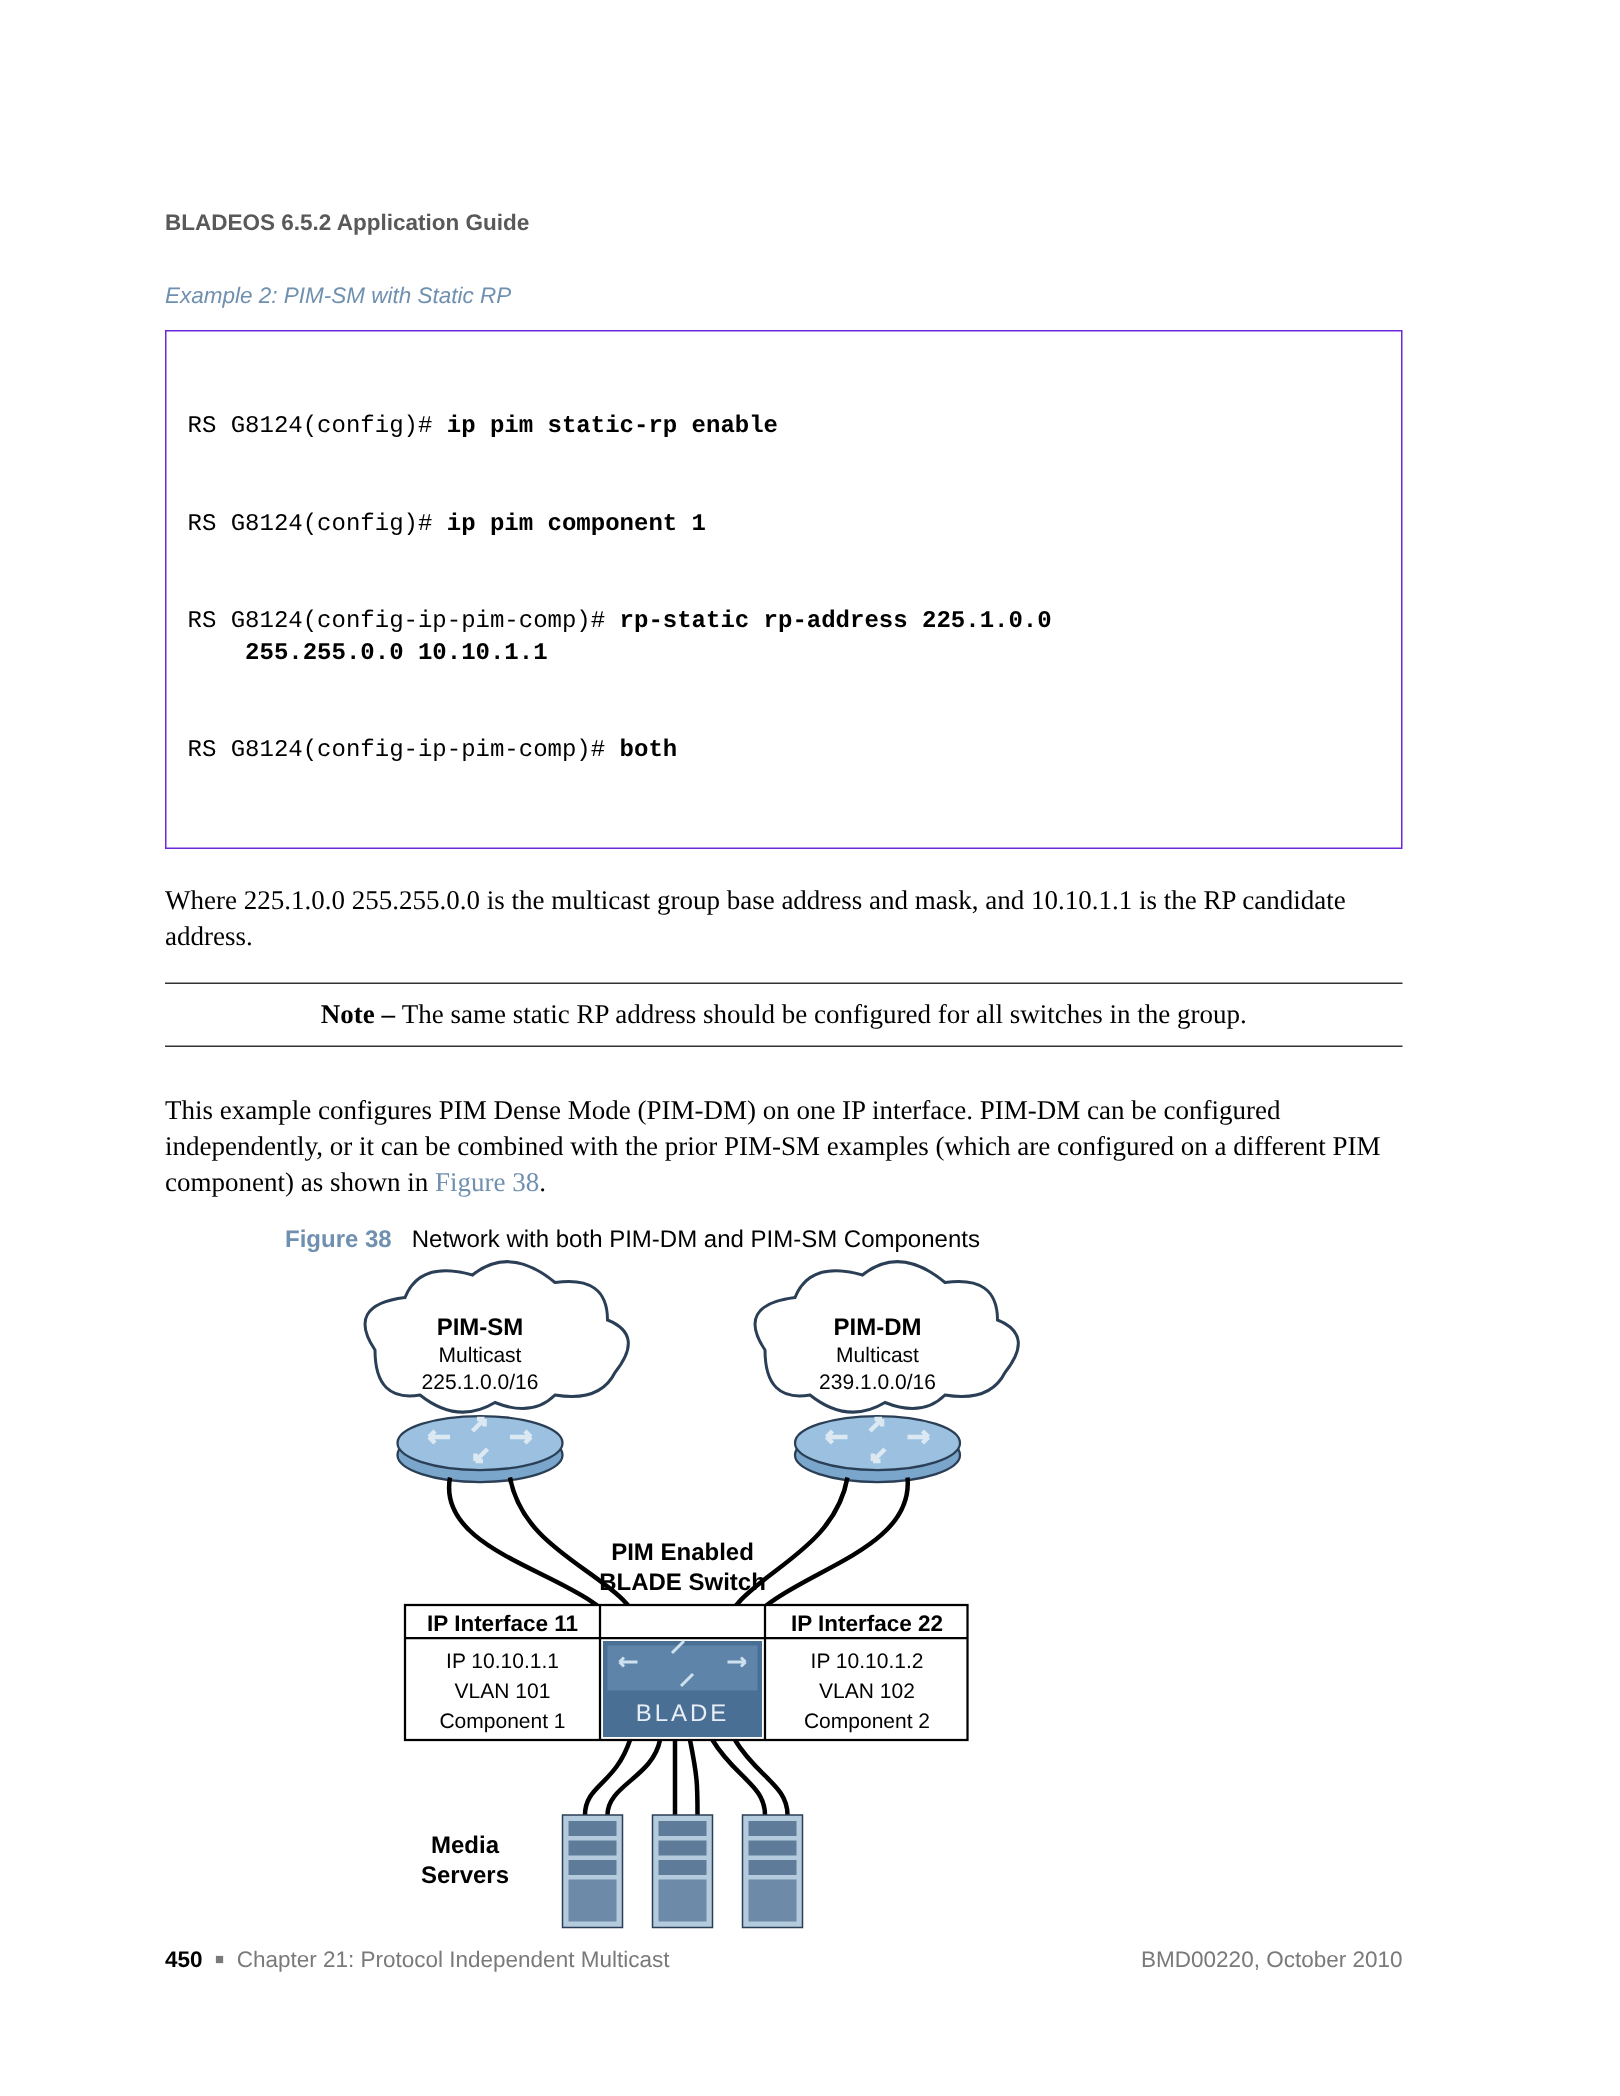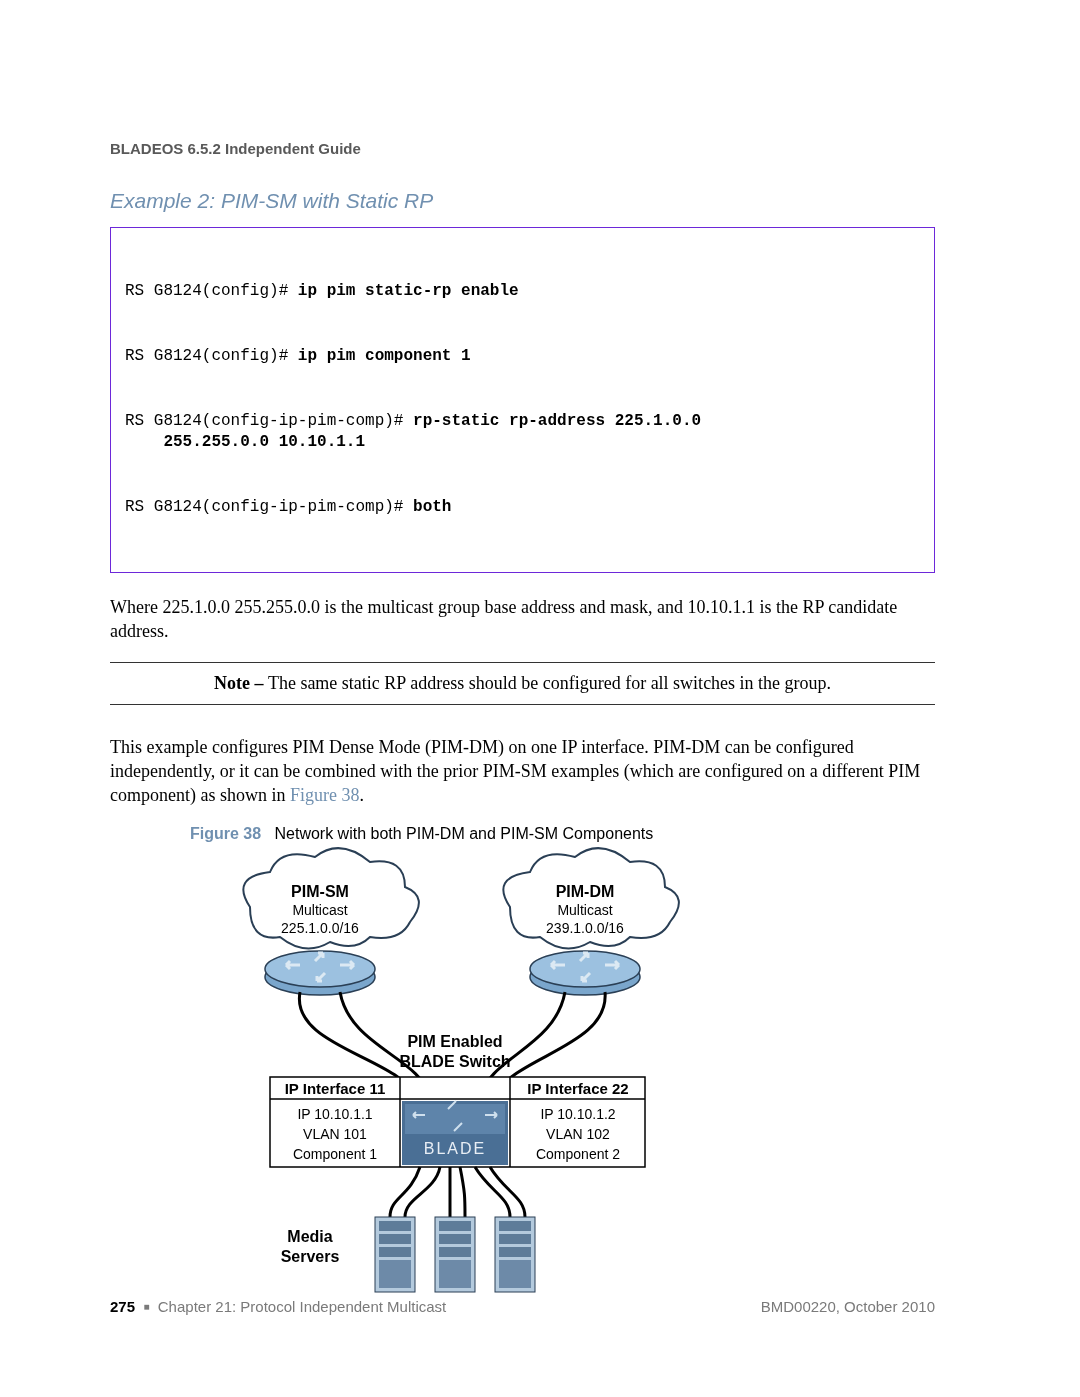--- a/index.html
+++ b/index.html
@@ -20,21 +20,21 @@
   .doc-header {
     font-family: Arial, Helvetica, sans-serif;
     font-weight: bold;
     font-size: 15px;
     color: #595959;
     margin-bottom: 32px;
   }
   .section-heading {
     font-family: Arial, Helvetica, sans-serif;
     font-style: italic;
-    font-size: 21px;
+    font-size: 15px;
     color: #7090b0;
     margin-bottom: 14px;
   }
   .body-text {
     font-size: 18px;
     line-height: 1.35;
     margin-bottom: 18px;
   }
   .code-block {
     border: 1px solid #6d28d9;
@@ -83,21 +83,21 @@
     color: #7a7a7a;
   }
   .footer .page-num { color: #000; font-weight: bold; }
   .footer .square { font-size: 10px; vertical-align: 2px; }
   svg { display: block; }
 </style>
 </head>
 <body>
 
 <div class="page">
-  <div class="doc-header">BLADEOS 6.5.2 Independent Guide</div>
+  <div class="doc-header">BLADEOS 6.5.2 Application Guide</div>
 
   <div class="section-heading">Example 2: PIM-SM with Static RP</div>
 
   <div class="code-block">
     <div><span class="prompt">RS G8124(config)# </span><span class="cmd">ip pim static-rp enable</span></div>
     <div><span class="prompt">RS G8124(config)# </span><span class="cmd">ip pim component 1</span></div>
     <div><span class="prompt">RS G8124(config-ip-pim-comp)# </span><span class="cmd" style="padding-left:0">rp-static rp-address 225.1.0.0<br>&nbsp;&nbsp;&nbsp;&nbsp;255.255.0.0 10.10.1.1</span></div>
     <div><span class="prompt">RS G8124(config-ip-pim-comp)# </span><span class="cmd">both</span></div>
   </div>
 
@@ -223,18 +223,18 @@
       </g>
 
       <text x="120" y="395" text-anchor="middle" font-weight="bold" font-size="16">Media</text>
       <text x="120" y="415" text-anchor="middle" font-weight="bold" font-size="16">Servers</text>
     </svg>
   </div>
 </div>
 
 <div class="footer">
   <div>
-    <span class="page-num">275</span>
+    <span class="page-num">450</span>
     &nbsp;<span class="square">■</span>&nbsp;
     <span>Chapter 21: Protocol Independent Multicast</span>
   </div>
   <div>BMD00220, October 2010</div>
 </div>
 
 </body></html>

